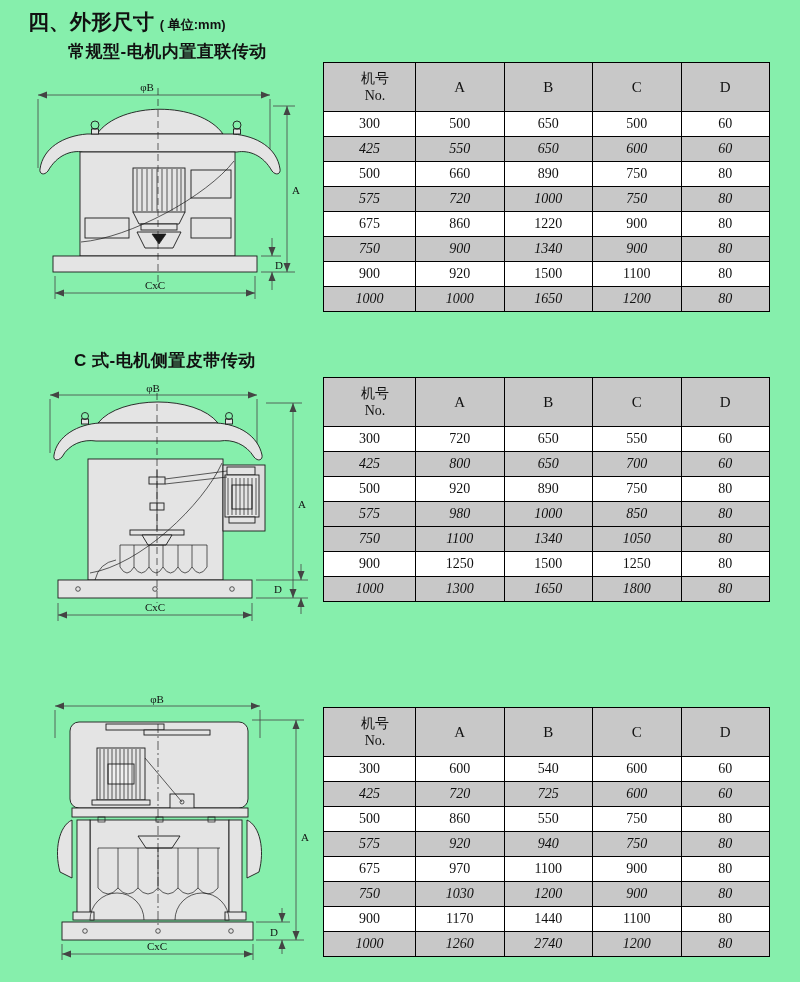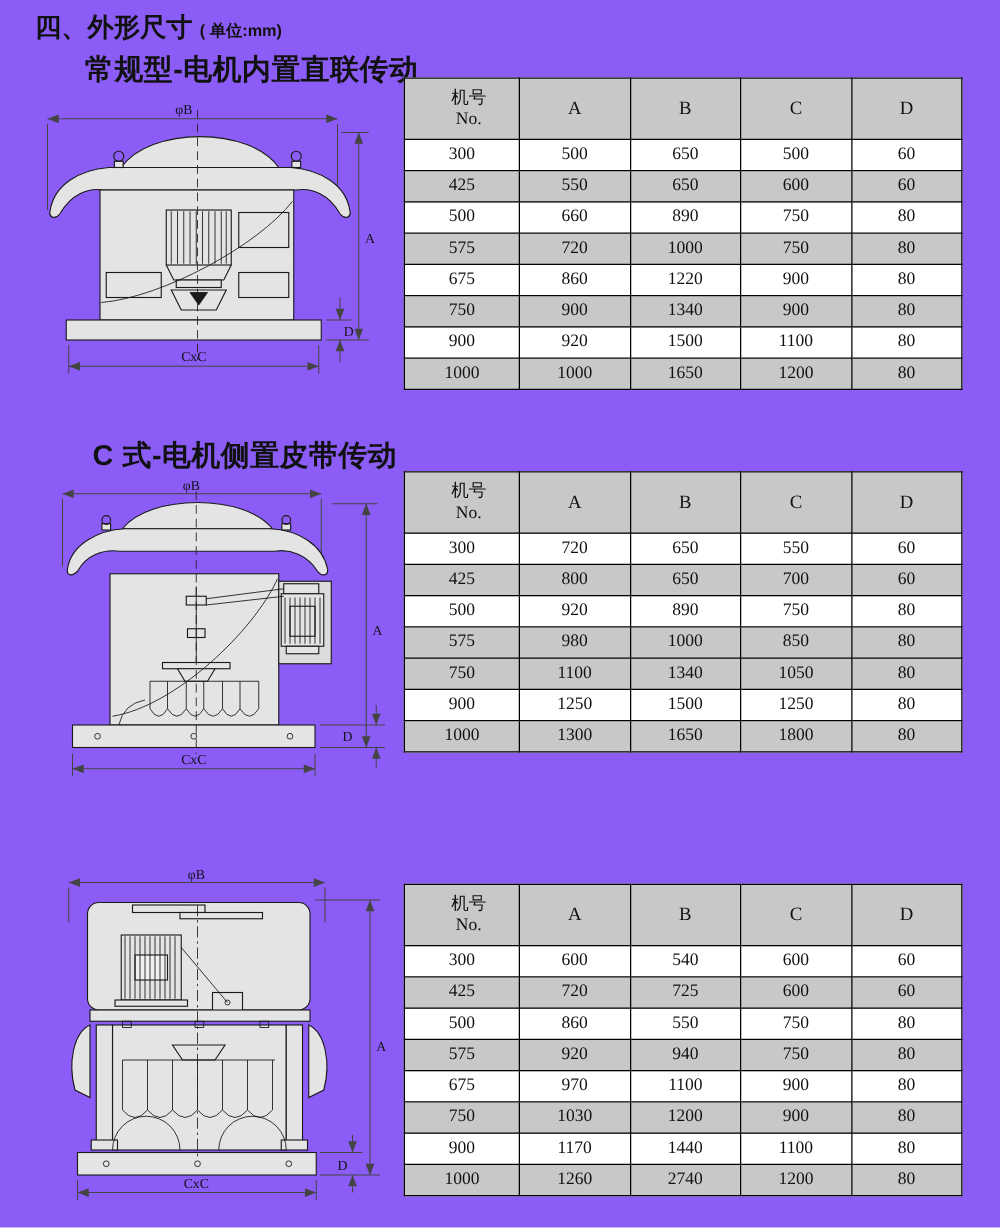--- a/index.html
+++ b/index.html
@@ -1,31 +1,31 @@
 <!DOCTYPE html>
 <html><head>
 <meta charset="utf-8">
 <style>
   html,body{margin:0;padding:0;background:#fff;}
-  .page{position:relative;width:800px;height:982px;background:#8b5cf6;overflow:hidden;
+  .page{position:relative;width:800px;height:982px;background:#86efac;overflow:hidden;
         font-family:"Liberation Serif","DejaVu Serif",serif;color:#111;}
   .title{position:absolute;left:28px;top:8px;font-family:"Liberation Sans","DejaVu Sans",sans-serif;
          font-weight:bold;font-size:21px;white-space:nowrap;}
   .title .unit{font-size:13px;font-weight:bold;}
   .sec-h{position:absolute;font-family:"Liberation Sans","DejaVu Sans",sans-serif;
-         font-weight:bold;font-size:23px;white-space:nowrap;letter-spacing:.5px;}
+         font-weight:bold;font-size:17px;white-space:nowrap;letter-spacing:.5px;}
   table.dims{position:absolute;width:447px;border-collapse:collapse;table-layout:fixed;
              font-size:14px;background:#fff;}
   table.dims th,table.dims td{border:1px solid #000;text-align:center;padding:0;
              font-weight:normal;color:#111;}
   table.dims col.c-no{width:92px;}
   table.dims thead th{background:#c8c8c8;height:48px;font-size:15px;}
   table.dims thead th .h2l{line-height:1.25;font-size:14px;padding-left:11px;}
   table.dims tbody td{height:24px;font-size:14px;}
-  table.dims tbody tr.shade td{background:#c8c8c8;}
+  table.dims tbody tr.shade td{background:#c8c8c8;font-style:italic;}
   .diag{position:absolute;}
   .diag text{font-family:"Liberation Serif","DejaVu Serif",serif;font-size:11px;fill:#111;}
   .t1{left:323px;top:62px;}  .t2{left:323px;top:377px;}  .t3{left:323px;top:707px;}
   .d1{left:25px;top:76px;}   .d2{left:20px;top:383px;}   .d3{left:20px;top:696px;}
   .h1{left:68px;top:40px;}   .h2{left:74px;top:349px;}   .h3{left:74px;top:657px;}
 </style>
 </head>
 <body>
 
 <div class="page">

